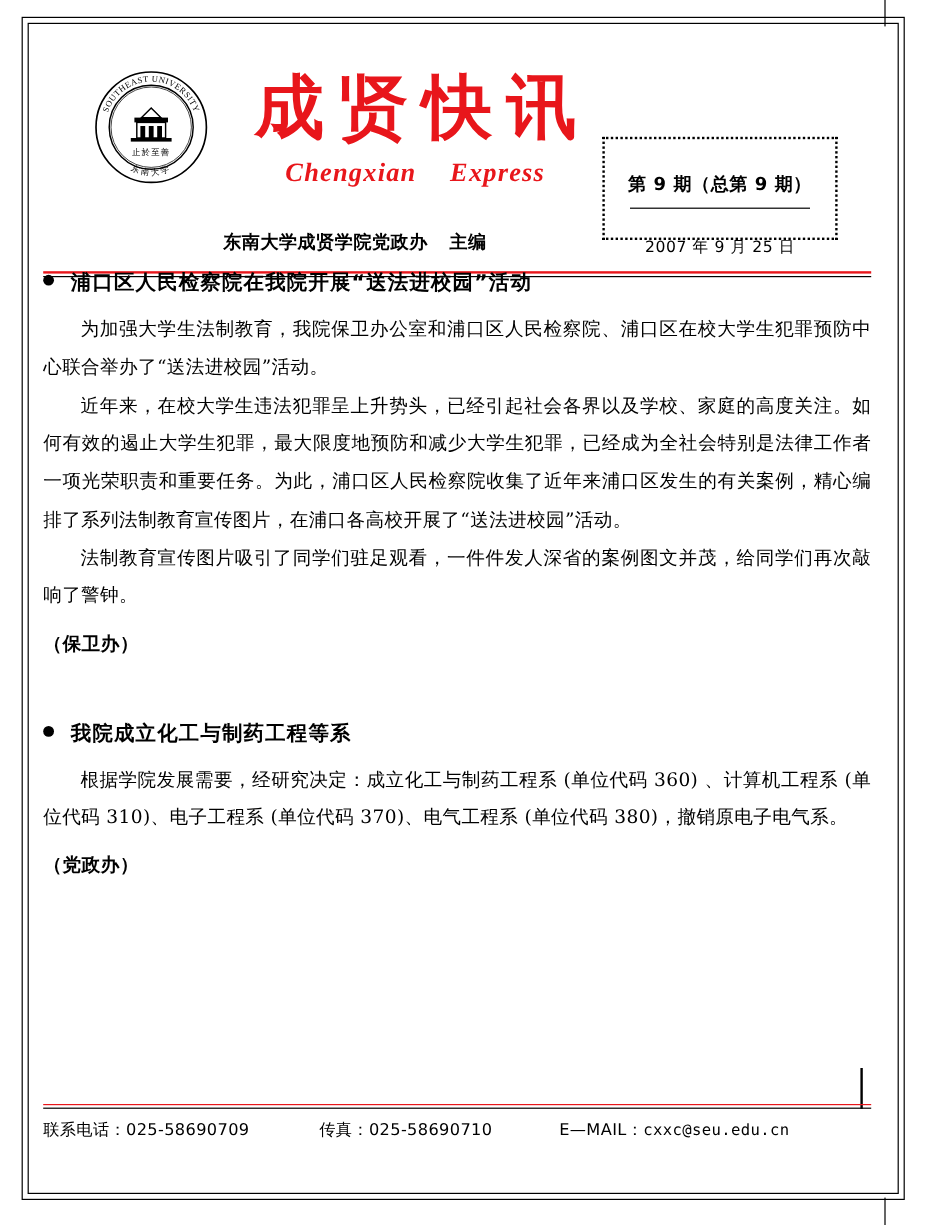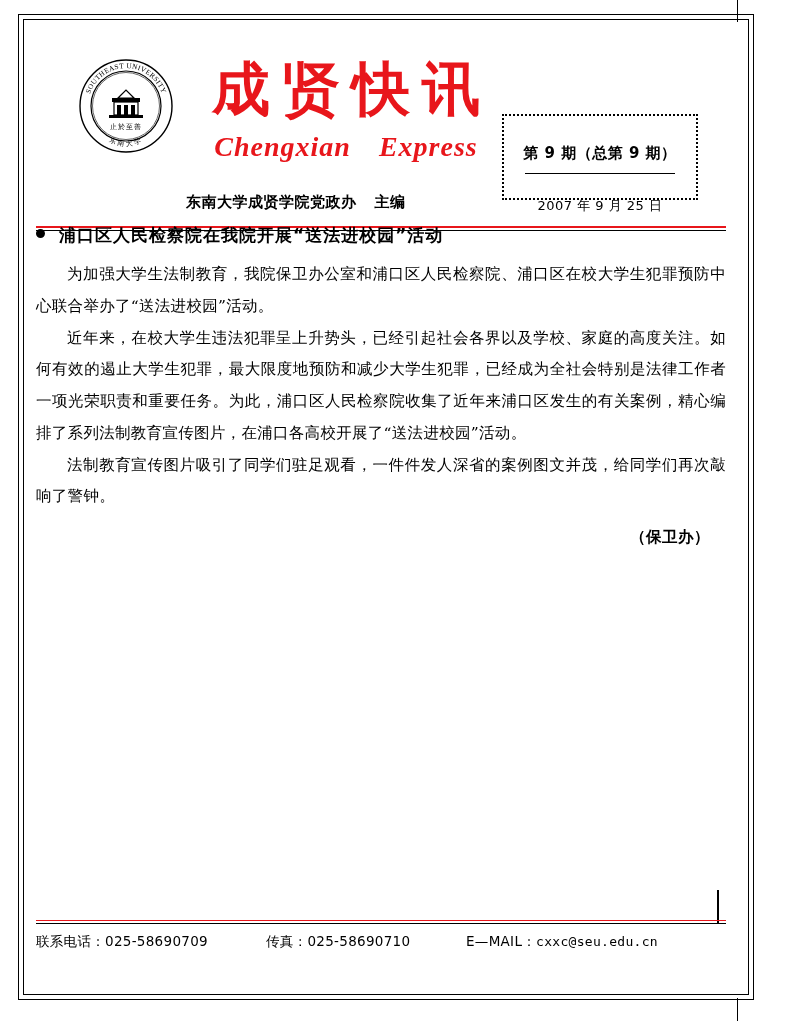--- a/index.html
+++ b/index.html
@@ -75,21 +75,21 @@
     font-weight: bold;
     color: #e8161b;
     letter-spacing: 12px;
     line-height: 1.15;
     text-indent: 12px;
     white-space: nowrap;
   }
   .title-en {
     margin-top: 8px;
     font-family: "Liberation Serif", serif;
-    font-size: 28px;
+    font-size: 22px;
     font-weight: bold;
     font-style: italic;
     color: #e8161b;
     letter-spacing: 1px;
   }
   .title-en .gap { display: inline-block; width: 28px; }
 
   .issue-box {
     position: absolute;
     left: 466px;
@@ -186,21 +186,20 @@
     text-indent: 2em;
     letter-spacing: 0.3px;
     margin: 0;
   }
   .para.tight { line-height: 2.0; }
 
   .byline {
     font-family: "DejaVu Sans", sans-serif;
     font-size: 15.5px;
     font-weight: bold;
-    text-align: right;
     margin-top: 14px;
     padding-right: 16px;
     letter-spacing: 0.5px;
   }
 
   .gap-lg { height: 26px; }
 
   
   .footer-rule-red {
     position: absolute;
@@ -312,20 +311,28 @@
         <span>浦口区人民检察院在我院开展“送法进校园”活动</span>
       </div>
       <p class="para">为加强大学生法制教育，我院保卫办公室和浦口区人民检察院、浦口区在校大学生犯罪预防中心联合举办了“送法进校园”活动。</p>
       <p class="para">近年来，在校大学生违法犯罪呈上升势头，已经引起社会各界以及学校、家庭的高度关注。如何有效的遏止大学生犯罪，最大限度地预防和减少大学生犯罪，已经成为全社会特别是法律工作者一项光荣职责和重要任务。为此，浦口区人民检察院收集了近年来浦口区发生的有关案例，精心编排了系列法制教育宣传图片，在浦口各高校开展了“送法进校园”活动。</p>
       <p class="para">法制教育宣传图片吸引了同学们驻足观看，一件件发人深省的案例图文并茂，给同学们再次敲响了警钟。</p>
       <div class="byline">（保卫办）</div>
     </div>
 
     <div class="gap-lg"></div>
 
+    <div class="article">
+      <div class="headline">
+        <span class="bullet"></span>
+        <span>我院成立化工与制药工程等系</span>
+      </div>
+      <p class="para tight">根据学院发展需要，经研究决定：成立化工与制药工程系 (单位代码 360) 、计算机工程系 (单位代码 310)、电子工程系 (单位代码 370)、电气工程系 (单位代码 380)，撤销原电子电气系。</p>
+      <div class="byline">（党政办）</div>
+    </div>
 
     <div class="gap-lg"></div>
 
 
   </div>
 
   <div class="cursor-bar"></div>
 
   <div class="footer-rule-red"></div>
   <div class="footer-rule-black"></div>

